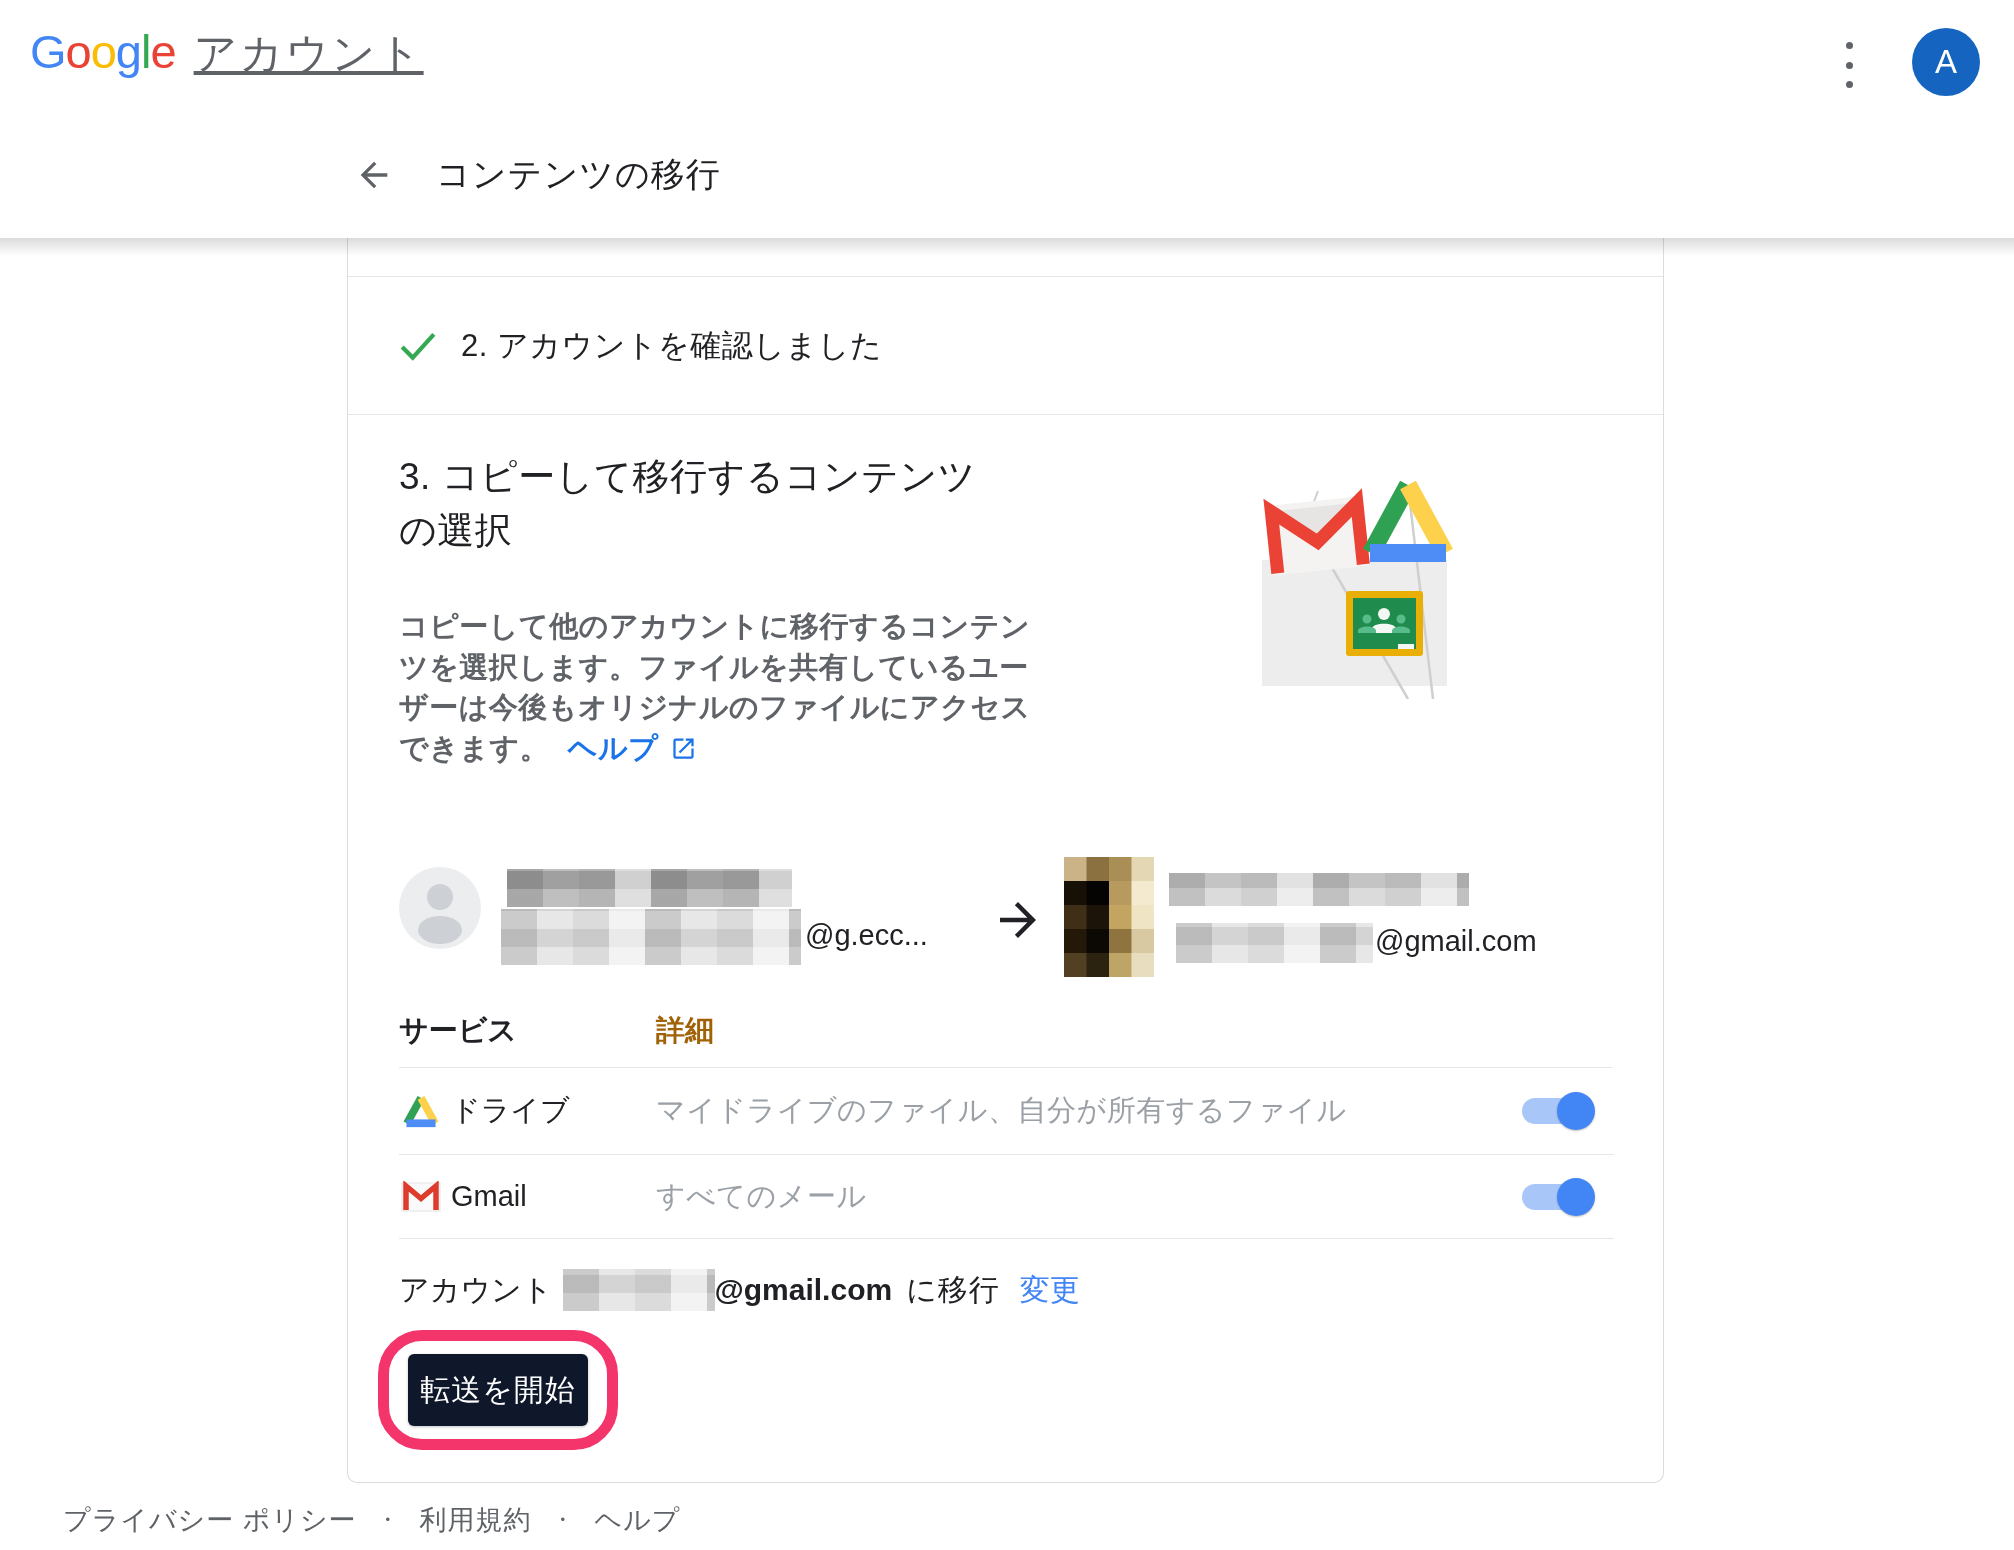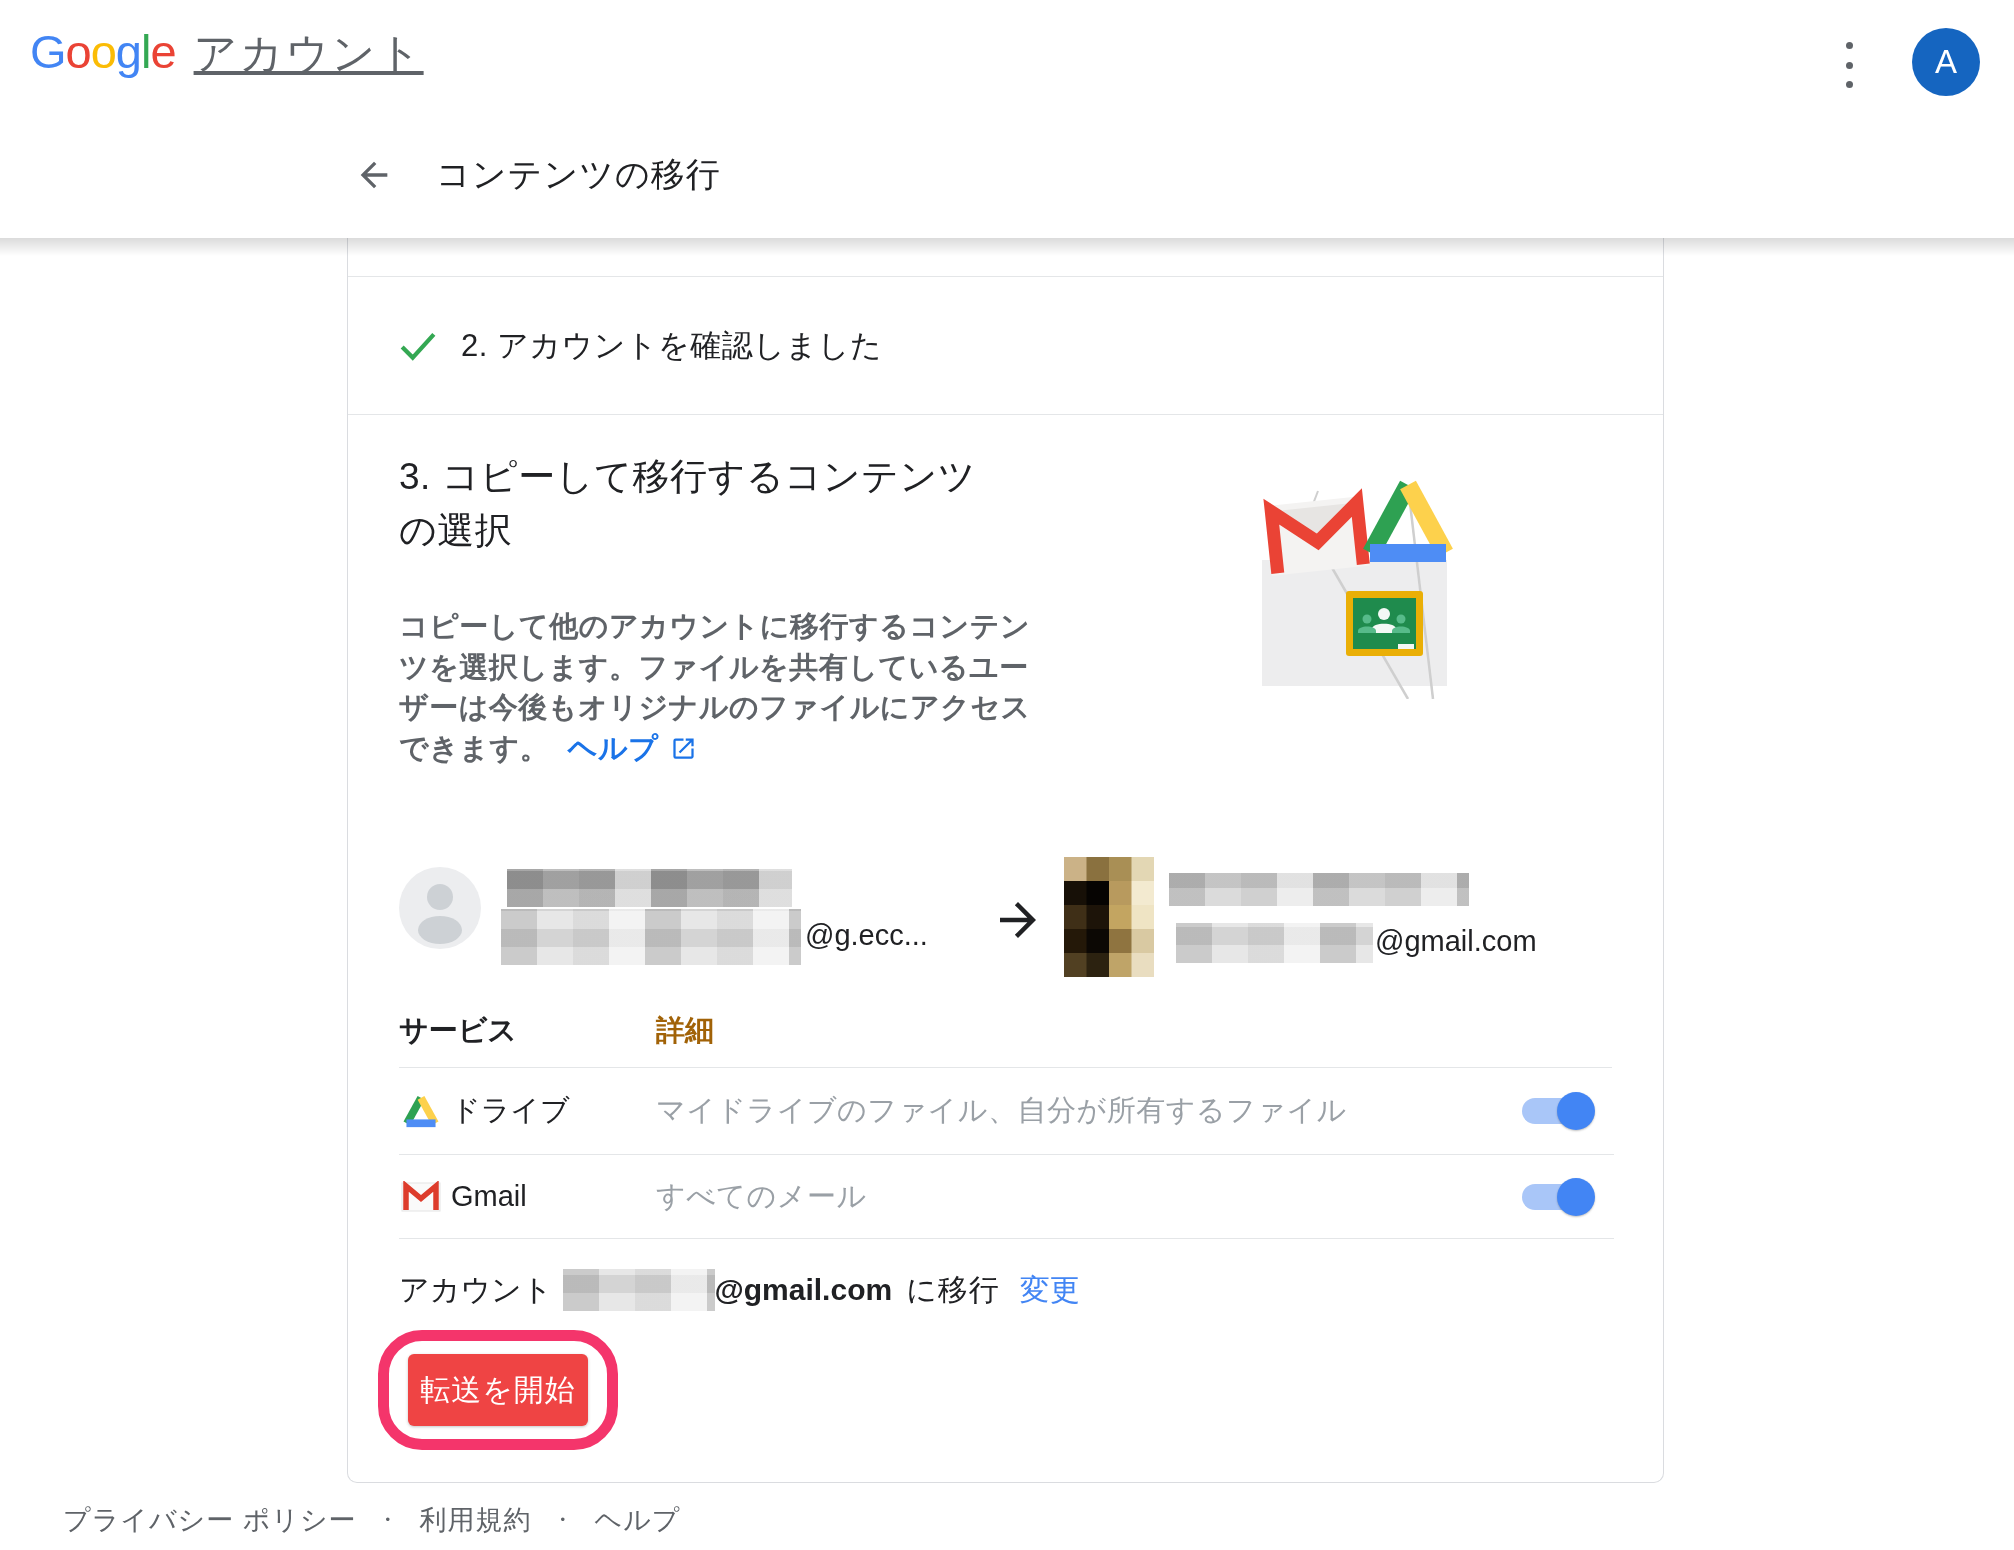--- a/index.html
+++ b/index.html
@@ -64,21 +64,21 @@
   .toggle{position:absolute;right:22px;width:70px;height:26px;border-radius:13px;background:#a9c6f8;cursor:pointer;}
   .toggle .thumb{position:absolute;right:-3px;top:-6px;width:38px;height:38px;border-radius:50%;background:#4285f4;box-shadow:0 1px 2px rgba(0,0,0,0.25);}
   
   .dest-row{position:absolute;left:51px;top:1022px;width:1215px;height:60px;display:flex;align-items:center;font-size:30px;color:#202124;}
   .dest-mosaic{position:relative;display:inline-block;width:152px;height:42px;margin-left:10px;}
   .dest-email{font-weight:bold;}
   .dest-suffix{margin-left:14px;letter-spacing:1px;}
   .change-link{margin-left:20px;color:#4285f4;text-decoration:none;cursor:pointer;}
   .annotation-ring{position:absolute;left:30px;top:1092px;width:240px;height:120px;box-sizing:border-box;
     border:11px solid #f4356b;border-radius:44px;display:flex;align-items:center;justify-content:center;pointer-events:none;}
-  .start-btn{pointer-events:auto;width:180px;height:72px;background:#ef4444;border:none;border-radius:6px;color:#fff;
+  .start-btn{pointer-events:auto;width:180px;height:72px;background:#0f172a;border:none;border-radius:6px;color:#fff;
     font-size:30px;font-family:inherit;display:flex;align-items:center;justify-content:center;cursor:pointer;
     box-shadow:0 1px 3px rgba(60,64,67,0.3);letter-spacing:1px;}
   
   .footer{position:absolute;left:63px;top:1502px;font-size:27px;color:#5f6368;display:flex;align-items:center;letter-spacing:1px;}
   .footer a{color:#5f6368;text-decoration:none;cursor:pointer;}
   .footer .sep{margin:0 20px;font-size:22px;color:#5f6368;}
 </style>
 </head>
 <body>
 

